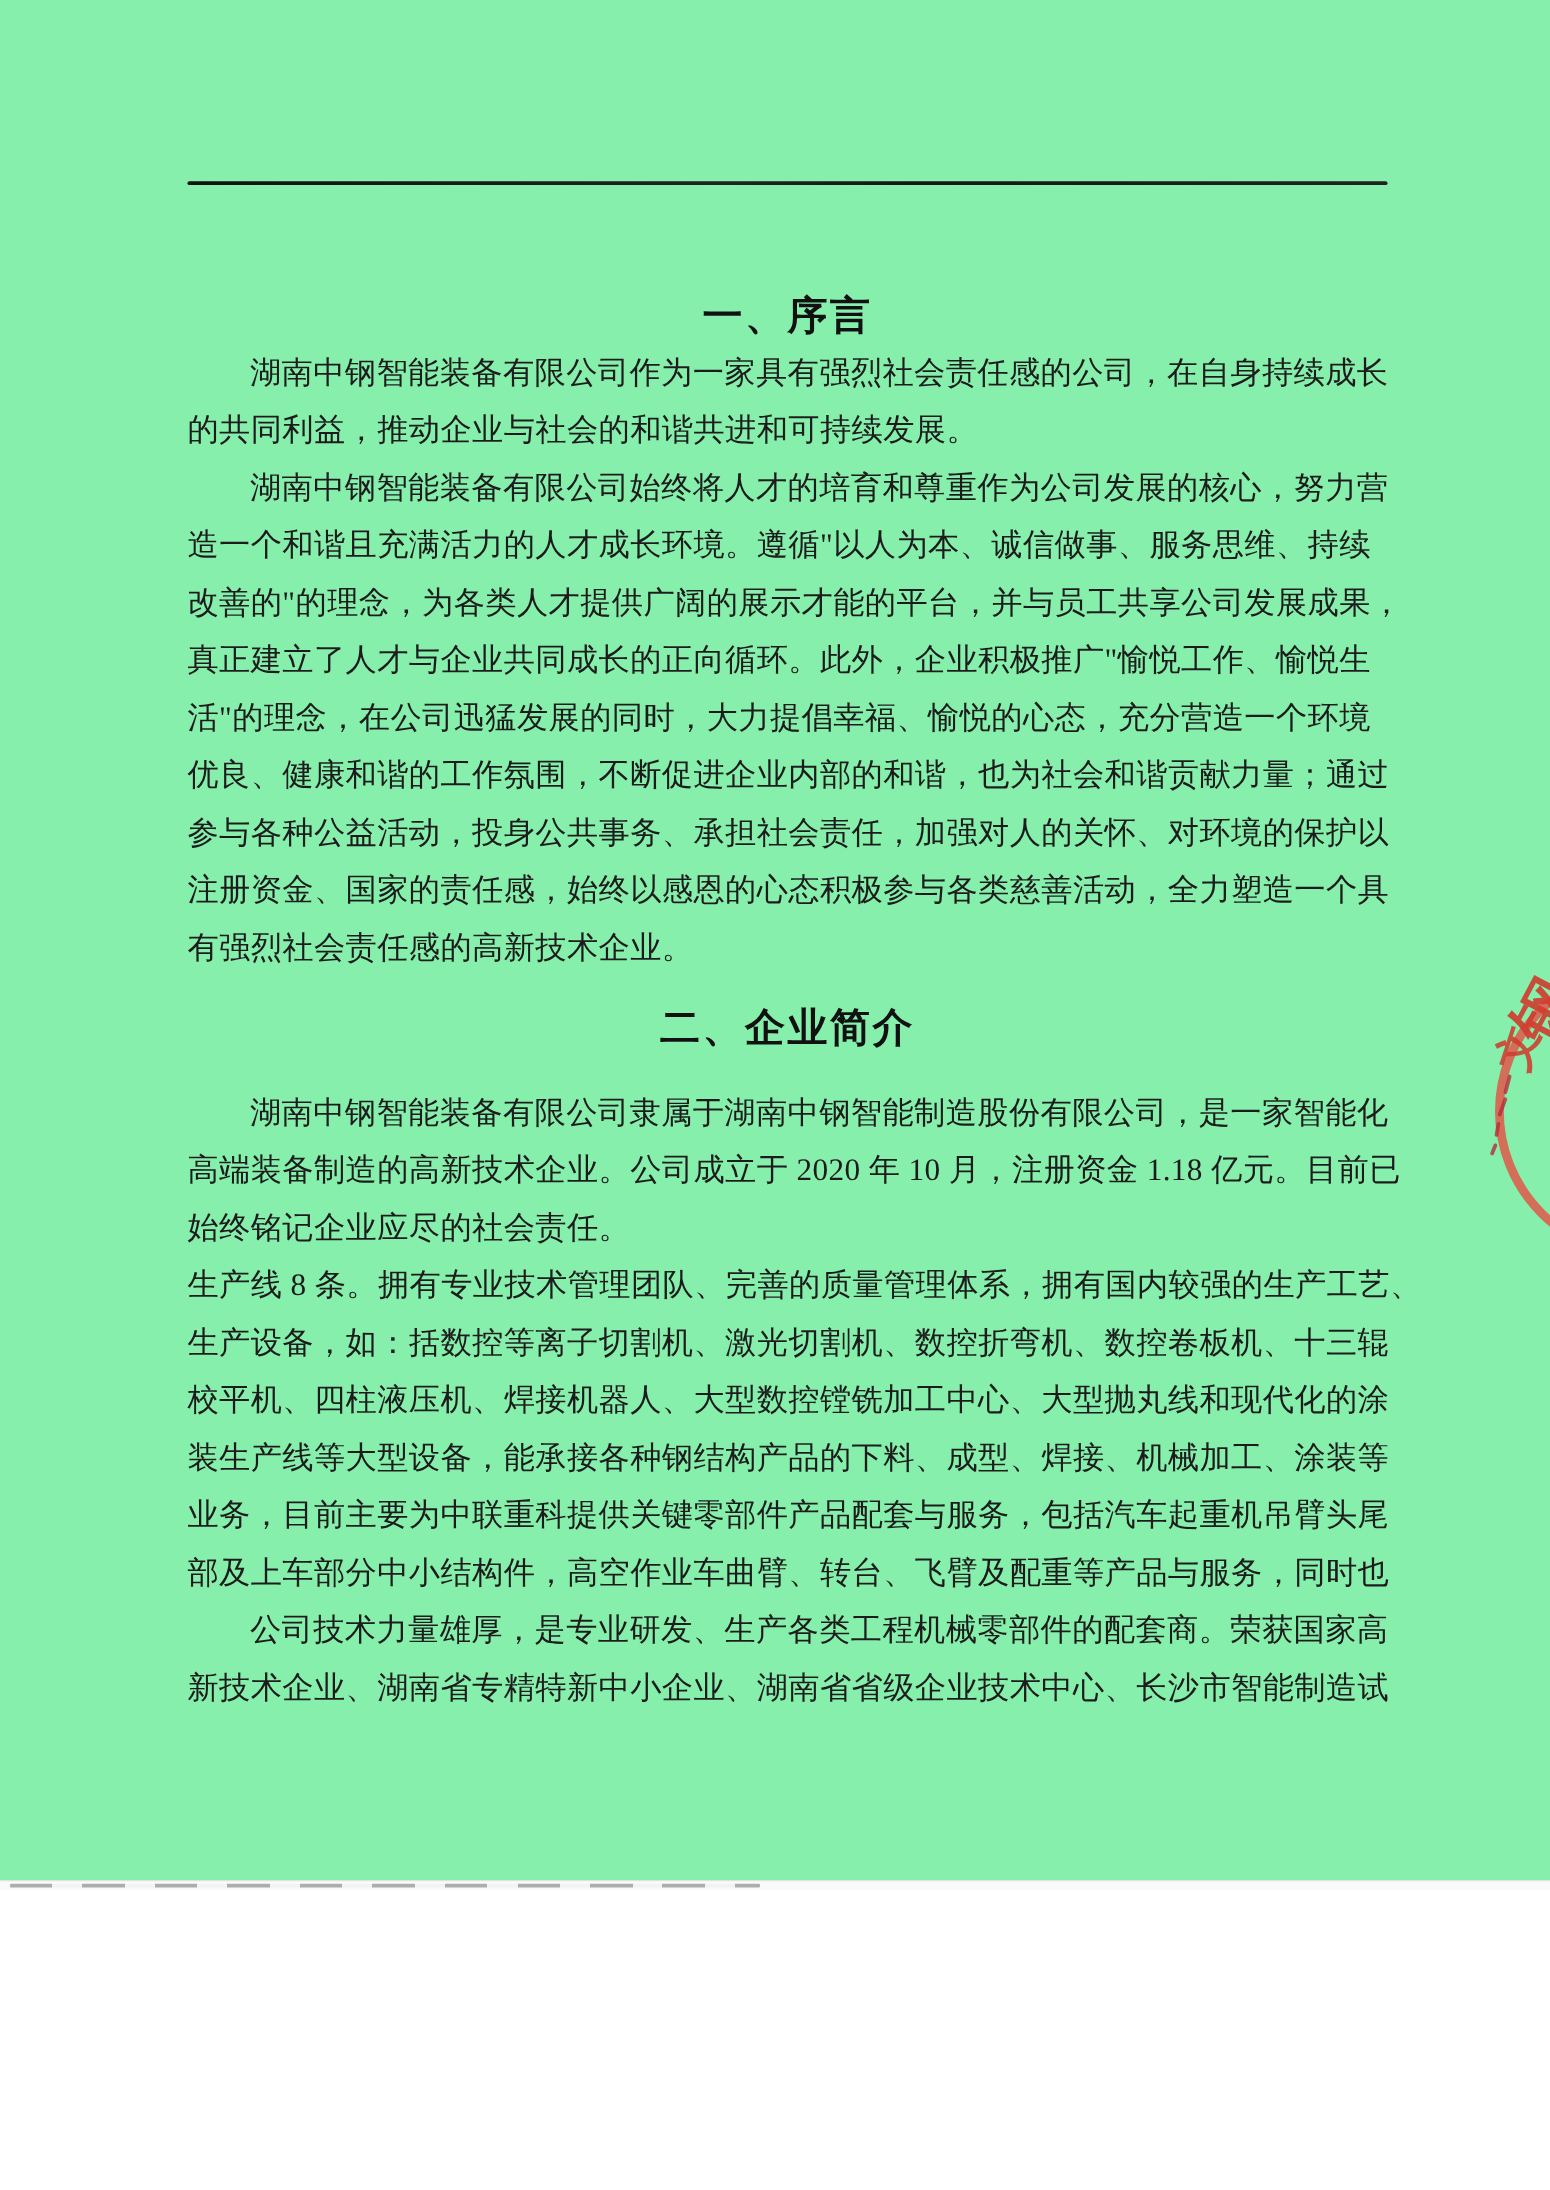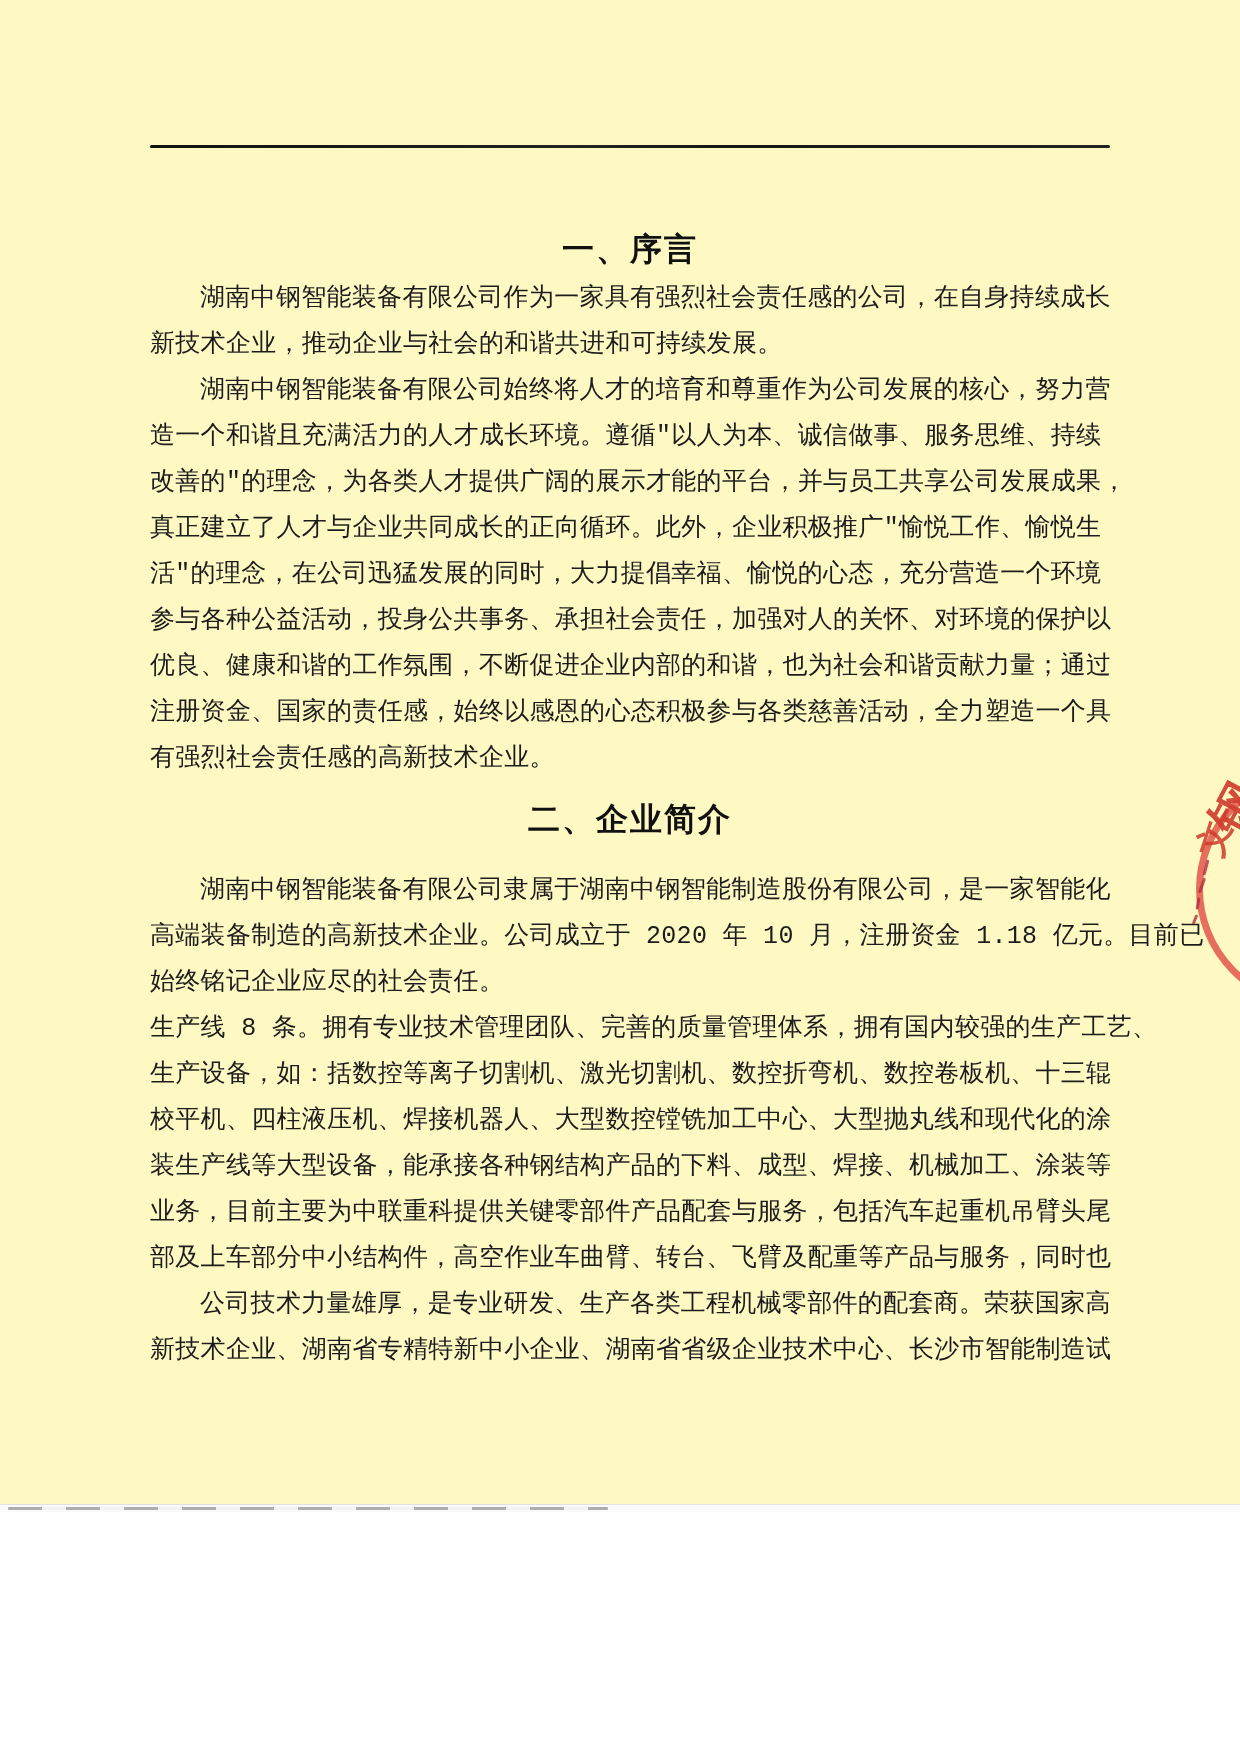--- a/index.html
+++ b/index.html
@@ -1,21 +1,21 @@
 <!DOCTYPE html>
 <html><head>
 <meta charset="utf-8">
 <style>
   html,body { margin:0; padding:0; background:#ffffff; }
   .page {
     position:relative;
     width:1240px; height:1512px;
-    background:#fef9c3;
+    background:#86efac;
     overflow:hidden;
-    font-family:Liberation Mono, monospace;
+    font-family:Liberation Serif, serif;
     color:#1a1a1a;
   }
   .top-rule {
     position:absolute; left:150px; top:145px;
     width:960px; height:3px;
     background:linear-gradient(to right,#111 0%,#222 45%,#161616 60%,#222 100%);
     border-radius:2px;
   }
   .content {
     position:absolute; left:150px; top:0;
@@ -101,30 +101,30 @@
 
 <div class="page">
 
   <div class="top-rule"></div>
 
   <main class="content">
       <section>
         <h2 class="heading first-heading">一、序言</h2>
         <p class="para">
           <span class="line first">湖南中钢智能装备有限公司作为一家具有强烈社会责任感的公司，在自身持续成长</span>
-          <span class="line">新技术企业，推动企业与社会的和谐共进和可持续发展。</span>
+          <span class="line">的共同利益，推动企业与社会的和谐共进和可持续发展。</span>
         </p>
         <p class="para">
           <span class="line first">湖南中钢智能装备有限公司始终将人才的培育和尊重作为公司发展的核心，努力营</span>
           <span class="line">造一个和谐且充满活力的人才成长环境。遵循"以人为本、诚信做事、服务思维、持续</span>
           <span class="line">改善的"的理念，为各类人才提供广阔的展示才能的平台，并与员工共享公司发展成果，</span>
           <span class="line">真正建立了人才与企业共同成长的正向循环。此外，企业积极推广"愉悦工作、愉悦生</span>
           <span class="line">活"的理念，在公司迅猛发展的同时，大力提倡幸福、愉悦的心态，充分营造一个环境</span>
+          <span class="line">优良、健康和谐的工作氛围，不断促进企业内部的和谐，也为社会和谐贡献力量；通过</span>
           <span class="line">参与各种公益活动，投身公共事务、承担社会责任，加强对人的关怀、对环境的保护以</span>
-          <span class="line">优良、健康和谐的工作氛围，不断促进企业内部的和谐，也为社会和谐贡献力量；通过</span>
           <span class="line">注册资金、国家的责任感，始终以感恩的心态积极参与各类慈善活动，全力塑造一个具</span>
           <span class="line">有强烈社会责任感的高新技术企业。</span>
         </p>
       </section>
       <section>
         <h2 class="heading later-heading">二、企业简介</h2>
         <p class="para later-section-para-gap">
           <span class="line first">湖南中钢智能装备有限公司隶属于湖南中钢智能制造股份有限公司，是一家智能化</span>
           <span class="line">高端装备制造的高新技术企业。公司成立于 2020 年 10 月，注册资金 1.18 亿元。目前已</span>
           <span class="line">始终铭记企业应尽的社会责任。</span>

